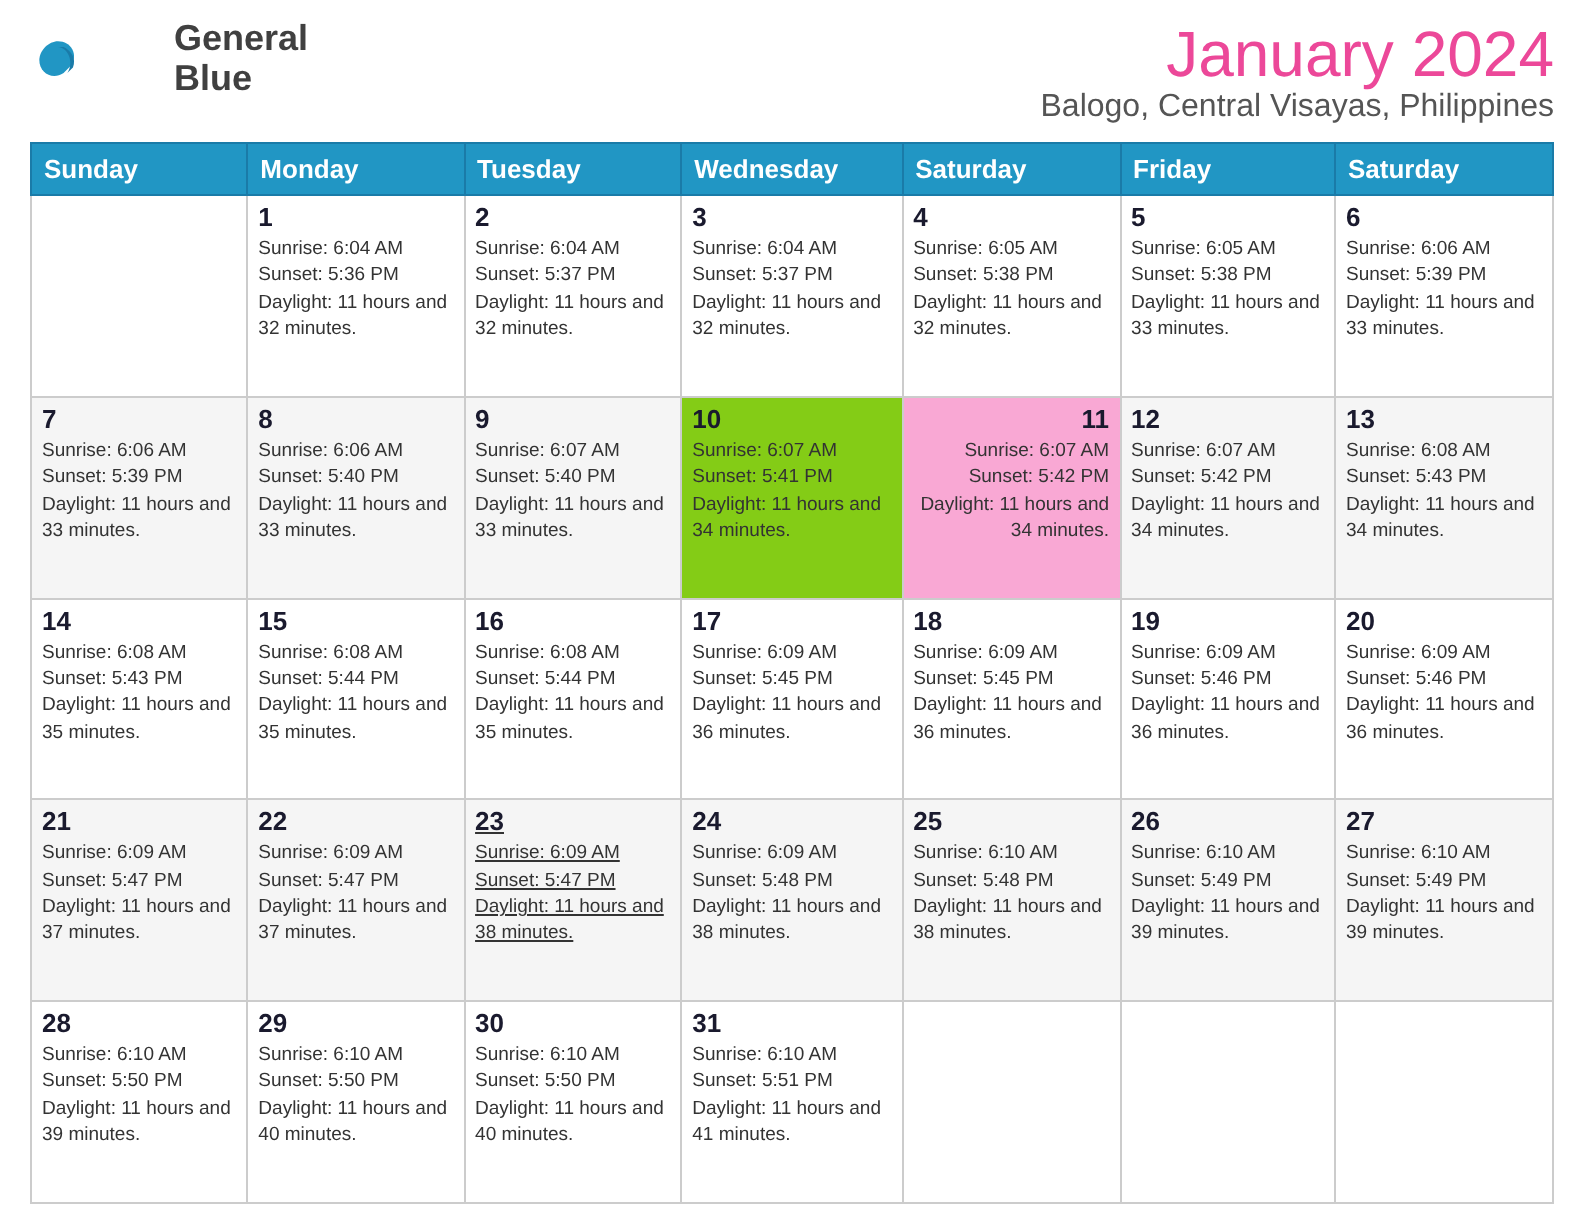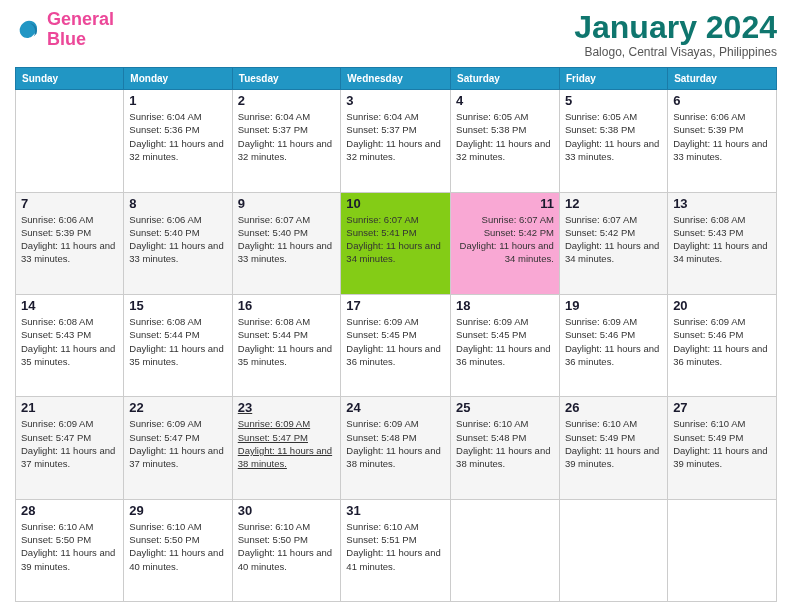--- a/index.html
+++ b/index.html
@@ -28,50 +28,51 @@
       align-items: center;
       gap: 4px;
     }
     .logo-text {
       font-size: 18px;
       font-weight: bold;
       color: #1a1a2e;
       line-height: 1.1;
     }
     .logo-text span {
-      color: #ec4899;
+      color: #404040;
+      margin-left: 40px;
     }
     .logo-icon {
       width: 28px;
       height: 28px;
     }
     .title-section {
       text-align: right;
     }
     .month-title {
       font-size: 32px;
-      font-weight: bold;
-      color: #0f766e;
+      font-weight: normal;
+      color: #ec4899;
       line-height: 1.1;
     }
     .location {
-      font-size: 12px;
+      font-size: 16px;
       color: #555;
     }
     .calendar-table {
       width: 100%;
       border-collapse: collapse;
       flex: 1;
     }
     .calendar-table th {
       background-color: #2196c4;
       color: white;
       text-align: left;
       padding: 5px 6px;
-      font-size: 10px;
+      font-size: 13px;
       font-weight: bold;
       border: 1px solid #1a7ba8;
     }
     .calendar-table td {
       border: 1px solid #ccc;
       vertical-align: top;
       padding: 3px 5px;
       font-size: 10px;
       color: #333;
       width: 113px;

